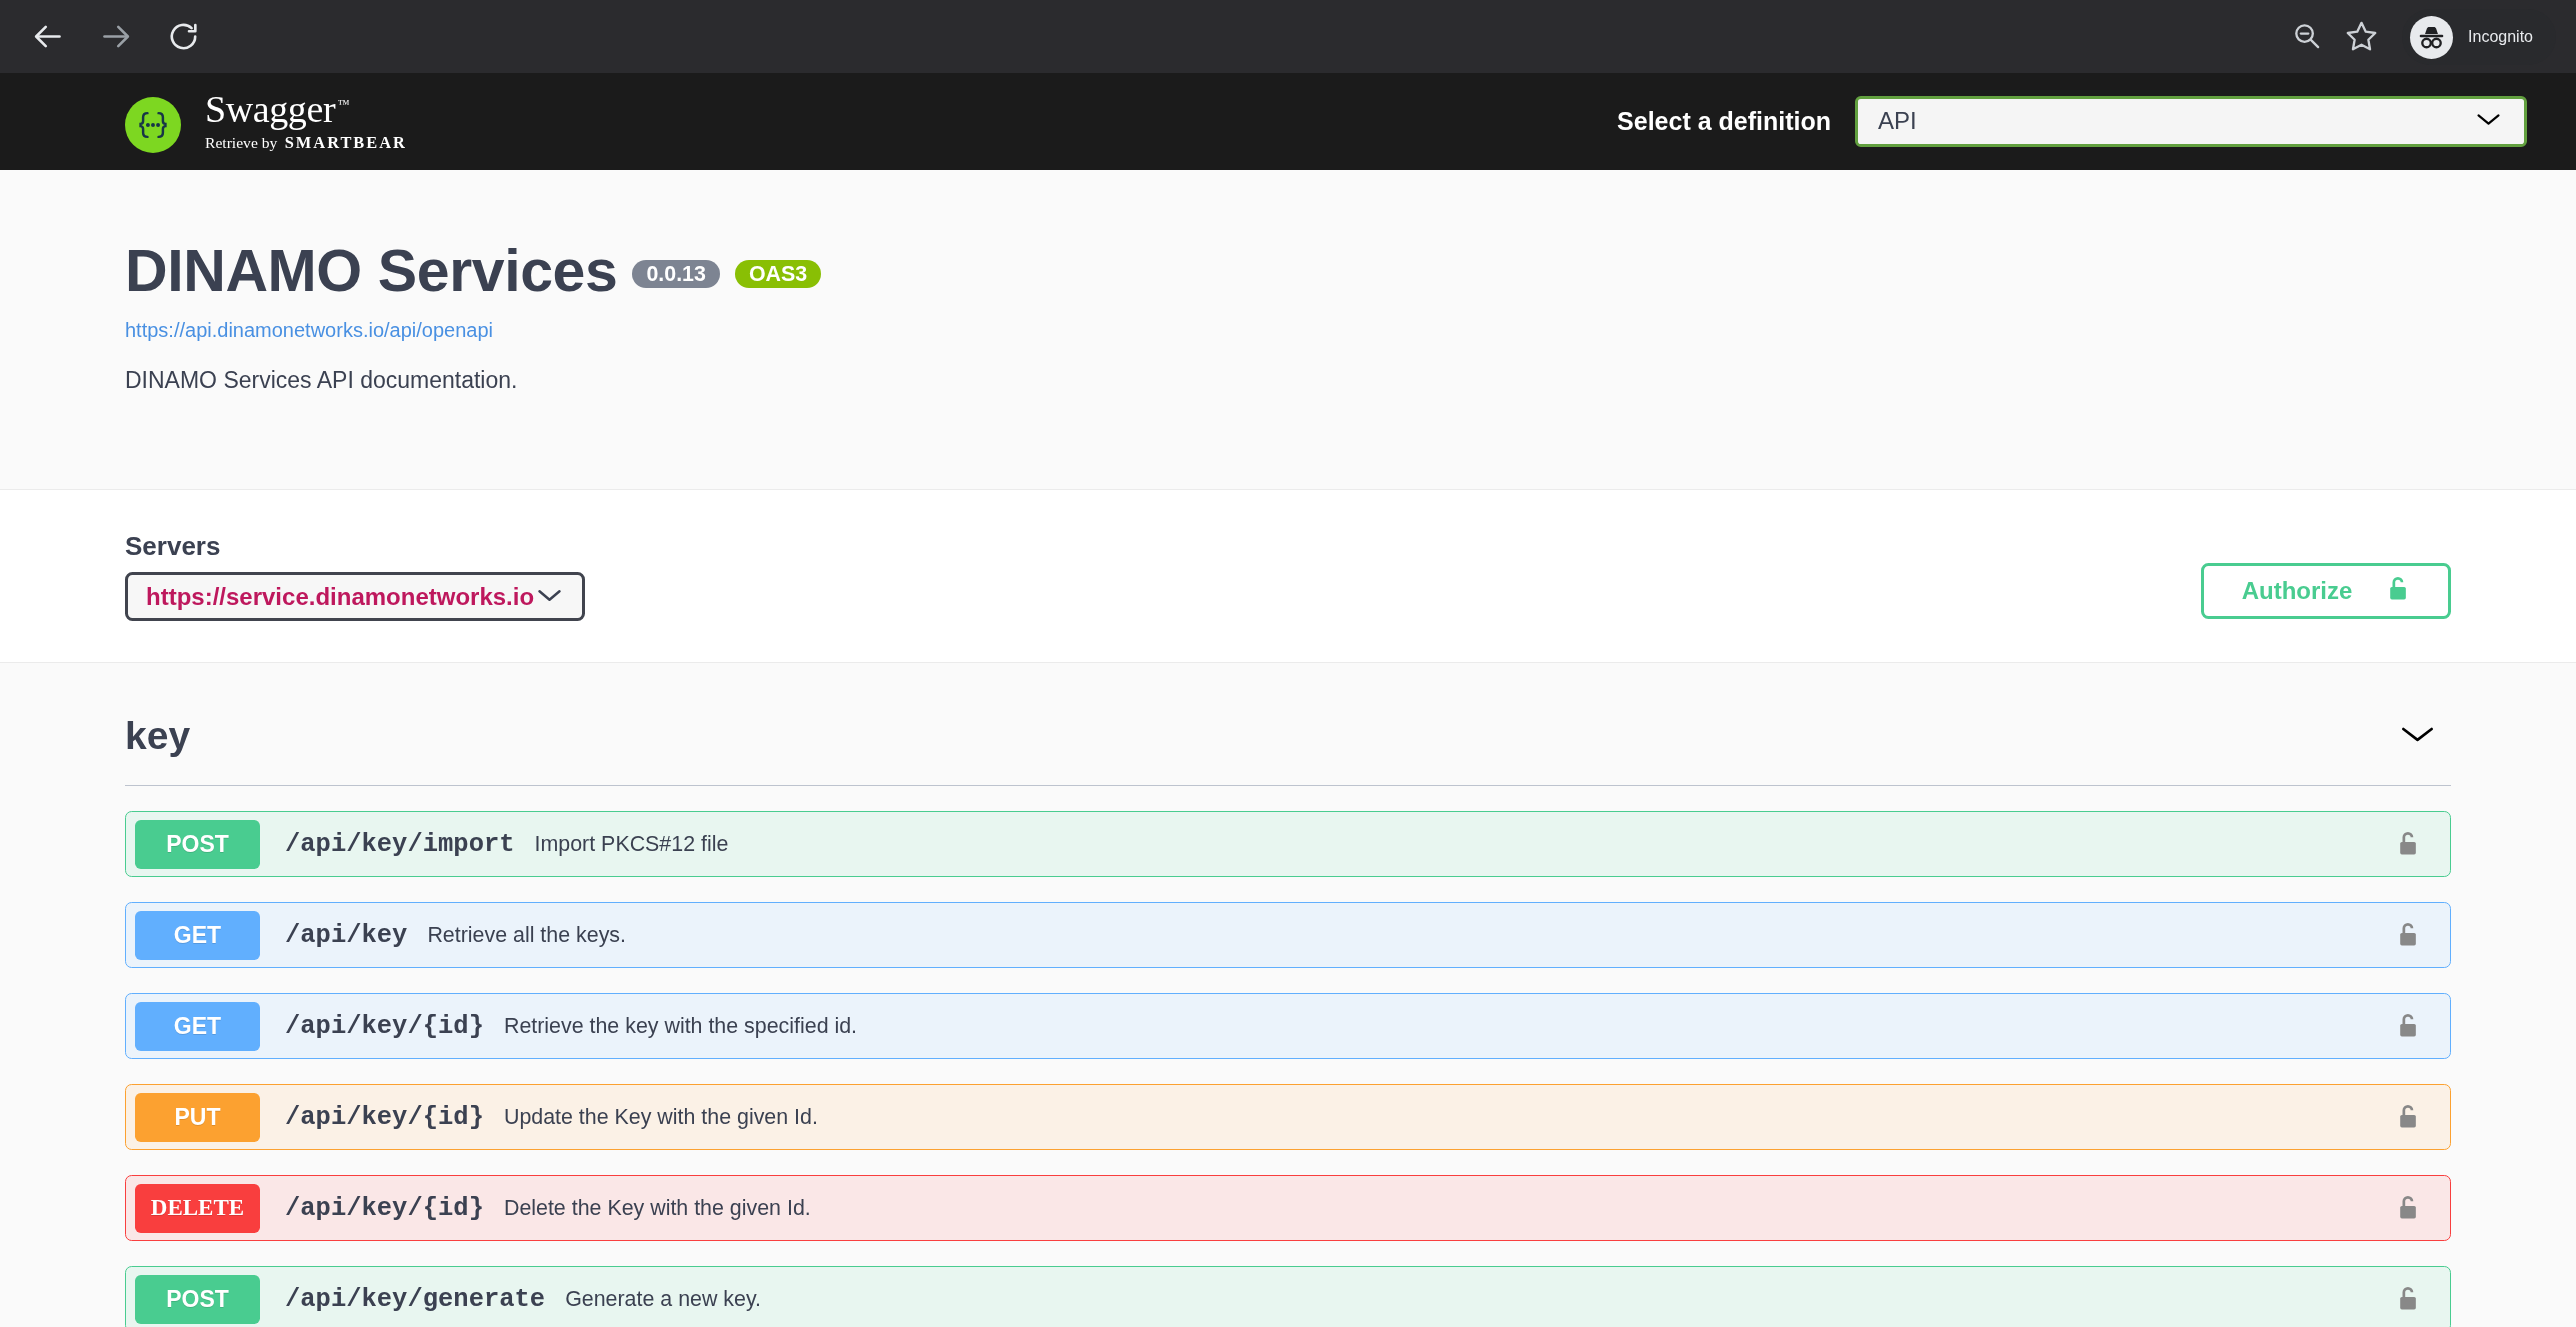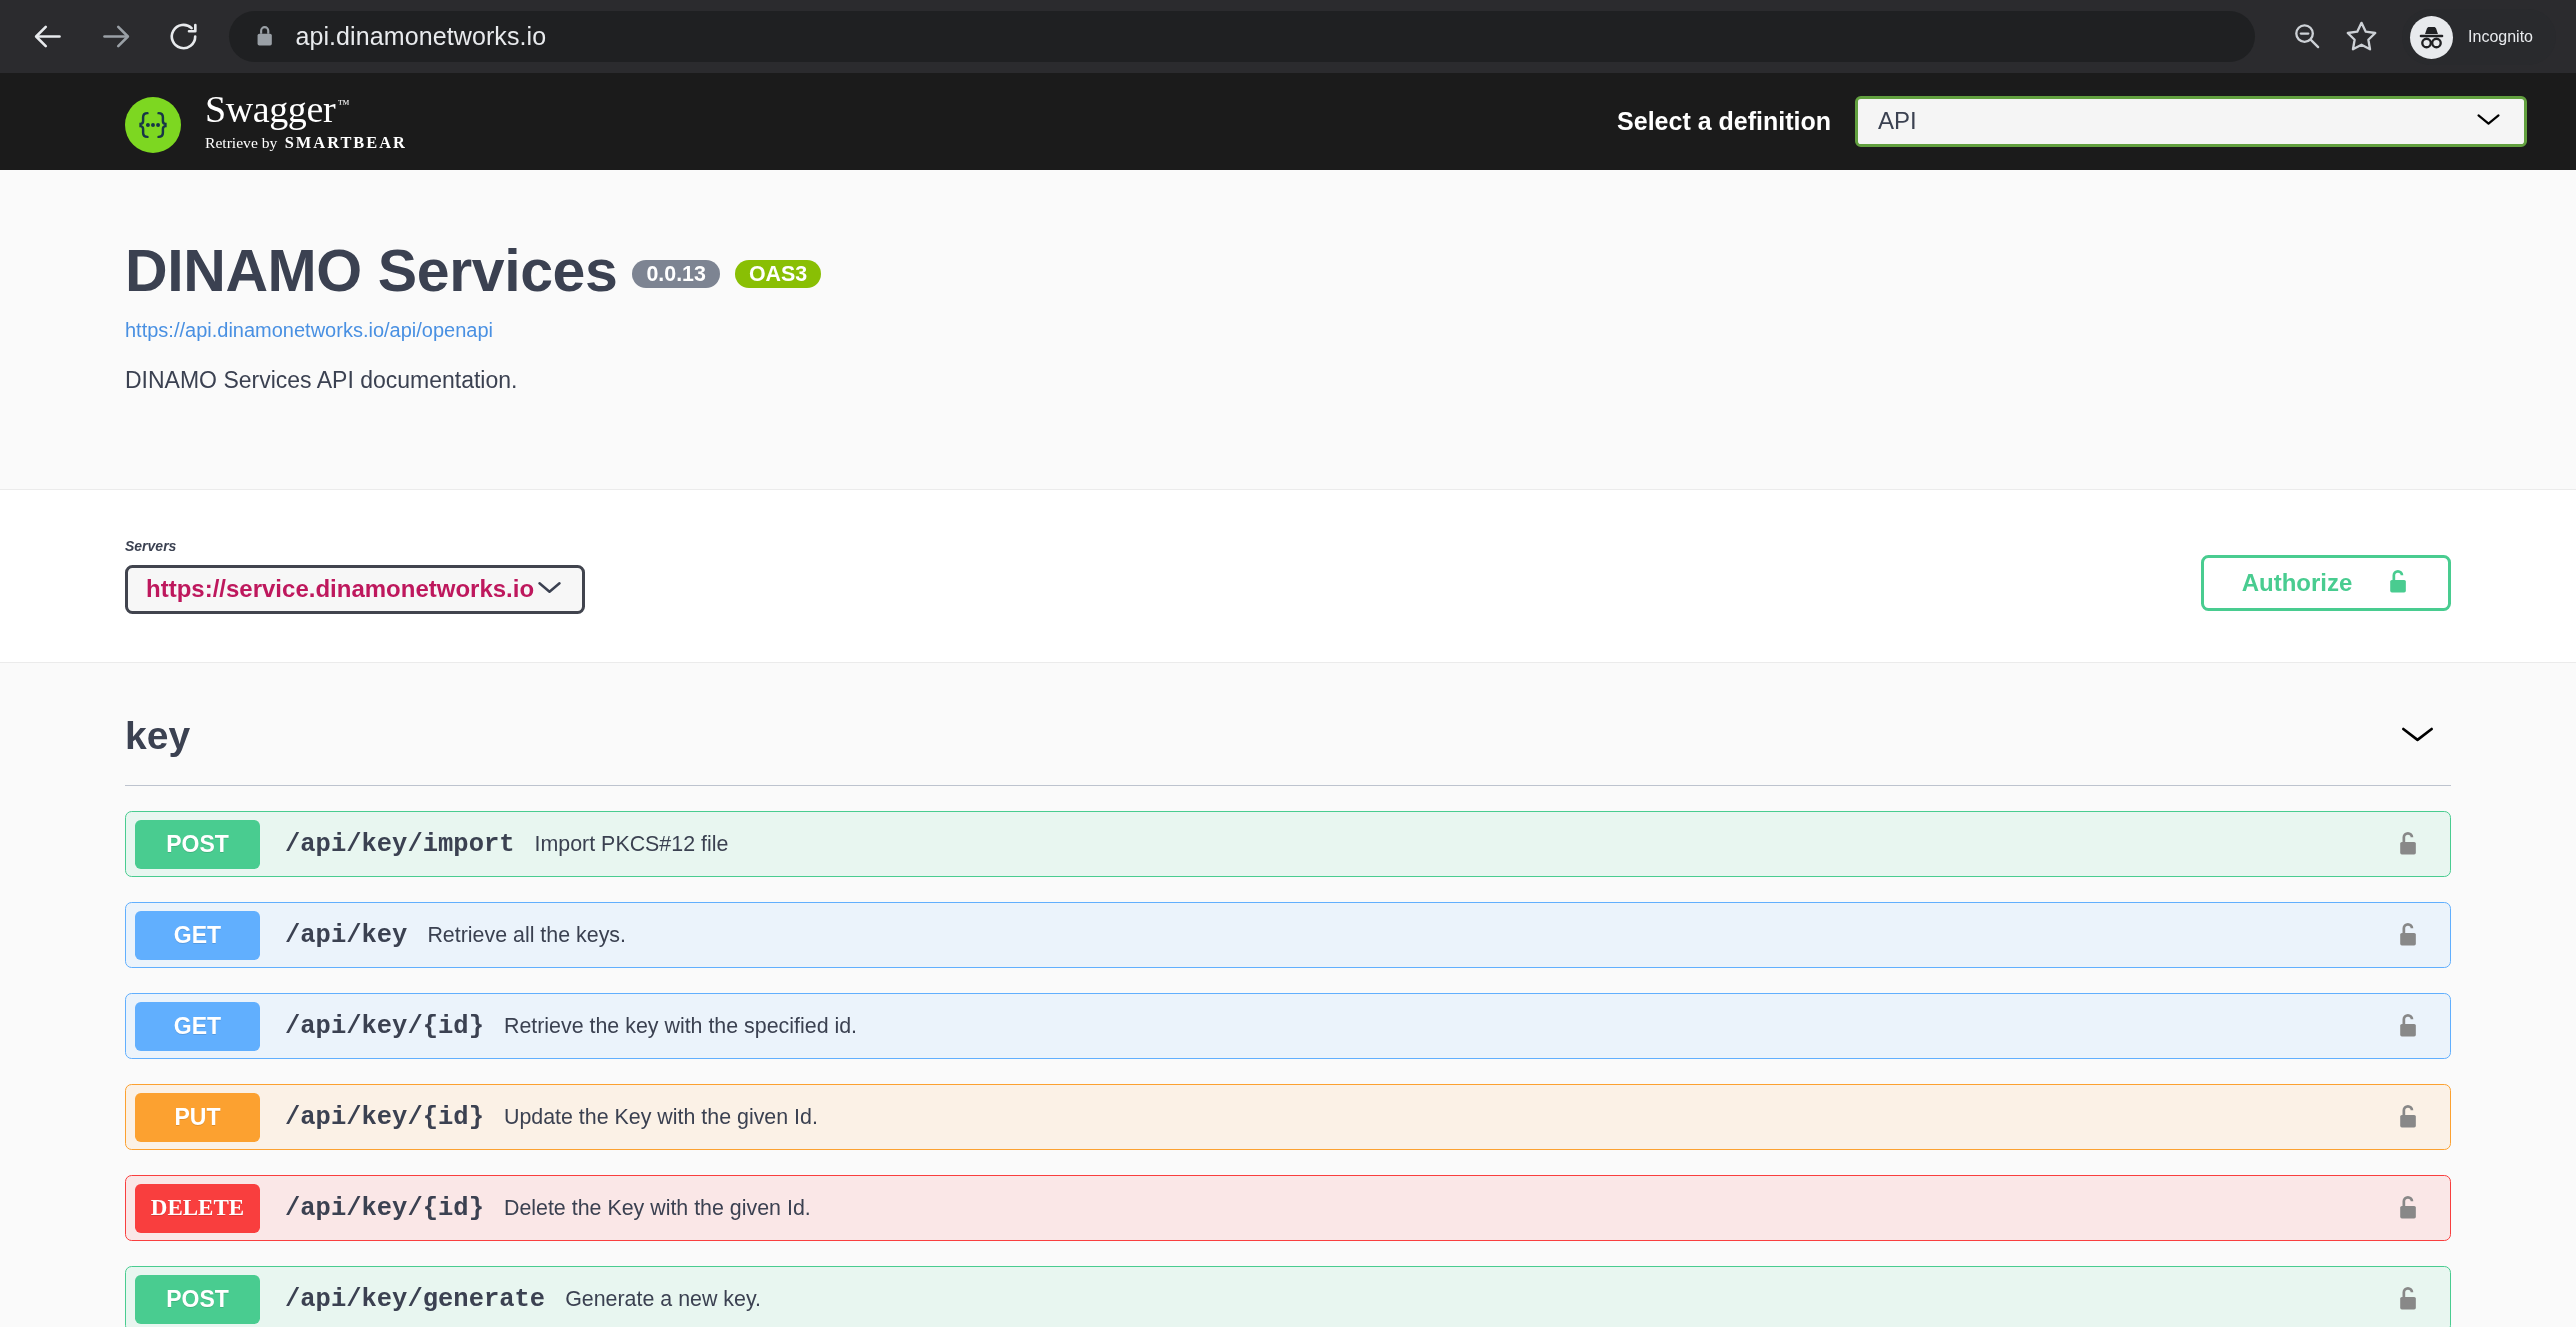--- a/index.html
+++ b/index.html
@@ -186,25 +186,24 @@
   .servers-inner {
     width: 100%;
     display: flex;
     align-items: flex-end;
     justify-content: space-between;
     padding-left: 125px;
     padding-right: 125px;
   }
   .servers-left { display: flex; flex-direction: column; }
   .servers-label {
-    font-size: 14px;
+    font-size: 26px;
     font-weight: 700;
     color: #3b4151;
     margin-bottom: 10.7px;
-    font-style: italic;
   }
   .servers-select {
     width: 460px; height: 49px;
     background: #f7f7f7;
     border: 3.3px solid #41444e;
     border-radius: 7.4px;
     display: flex; align-items: center;
     padding: 0 18px;
     position: relative;
   }
@@ -322,29 +321,20 @@
     <div class="nav-btn">
       <span>
         <svg width="33" height="33" viewBox="0 0 24 24" fill="none" stroke="#e8eaed" stroke-width="1.9" stroke-linecap="round" stroke-linejoin="round">
           <path d="M20.5 12a8.5 8.5 0 1 1-2.6-6.1"></path>
             <polyline points="20.6,3.6 20.6,8.2 16,8.2"></polyline>
         </svg>
       </span>
     </div>
   </div>
 
-  <div class="urlbar">
-    <span class="lock-glyph">
-      <svg width="21.4" height="25" viewBox="0 0 24 28">
-        <rect x="4" y="11" width="16" height="13" rx="2" fill="#9aa0a6"></rect>
-        <path d="M8 11V7.5a4 4 0 0 1 8 0V11" fill="none" stroke="#9aa0a6" stroke-width="2.4"></path>
-      </svg>
-    </span>
-    <span class="url-text">api.dinamonetworks.io</span>
-  </div>
 
   <div class="right-actions">
     <div class="chrome-icon-btn">
       <span>
         <svg width="31" height="31" viewBox="0 0 24 24" fill="none" stroke="#cdd1d6" stroke-width="1.8" stroke-linecap="round">
           <circle cx="10.5" cy="10.5" r="6.4"></circle>
             <line x1="15.4" y1="15.4" x2="21" y2="21"></line>
             <line x1="7.6" y1="10.5" x2="13.4" y2="10.5"></line>
         </svg>
       </span>

